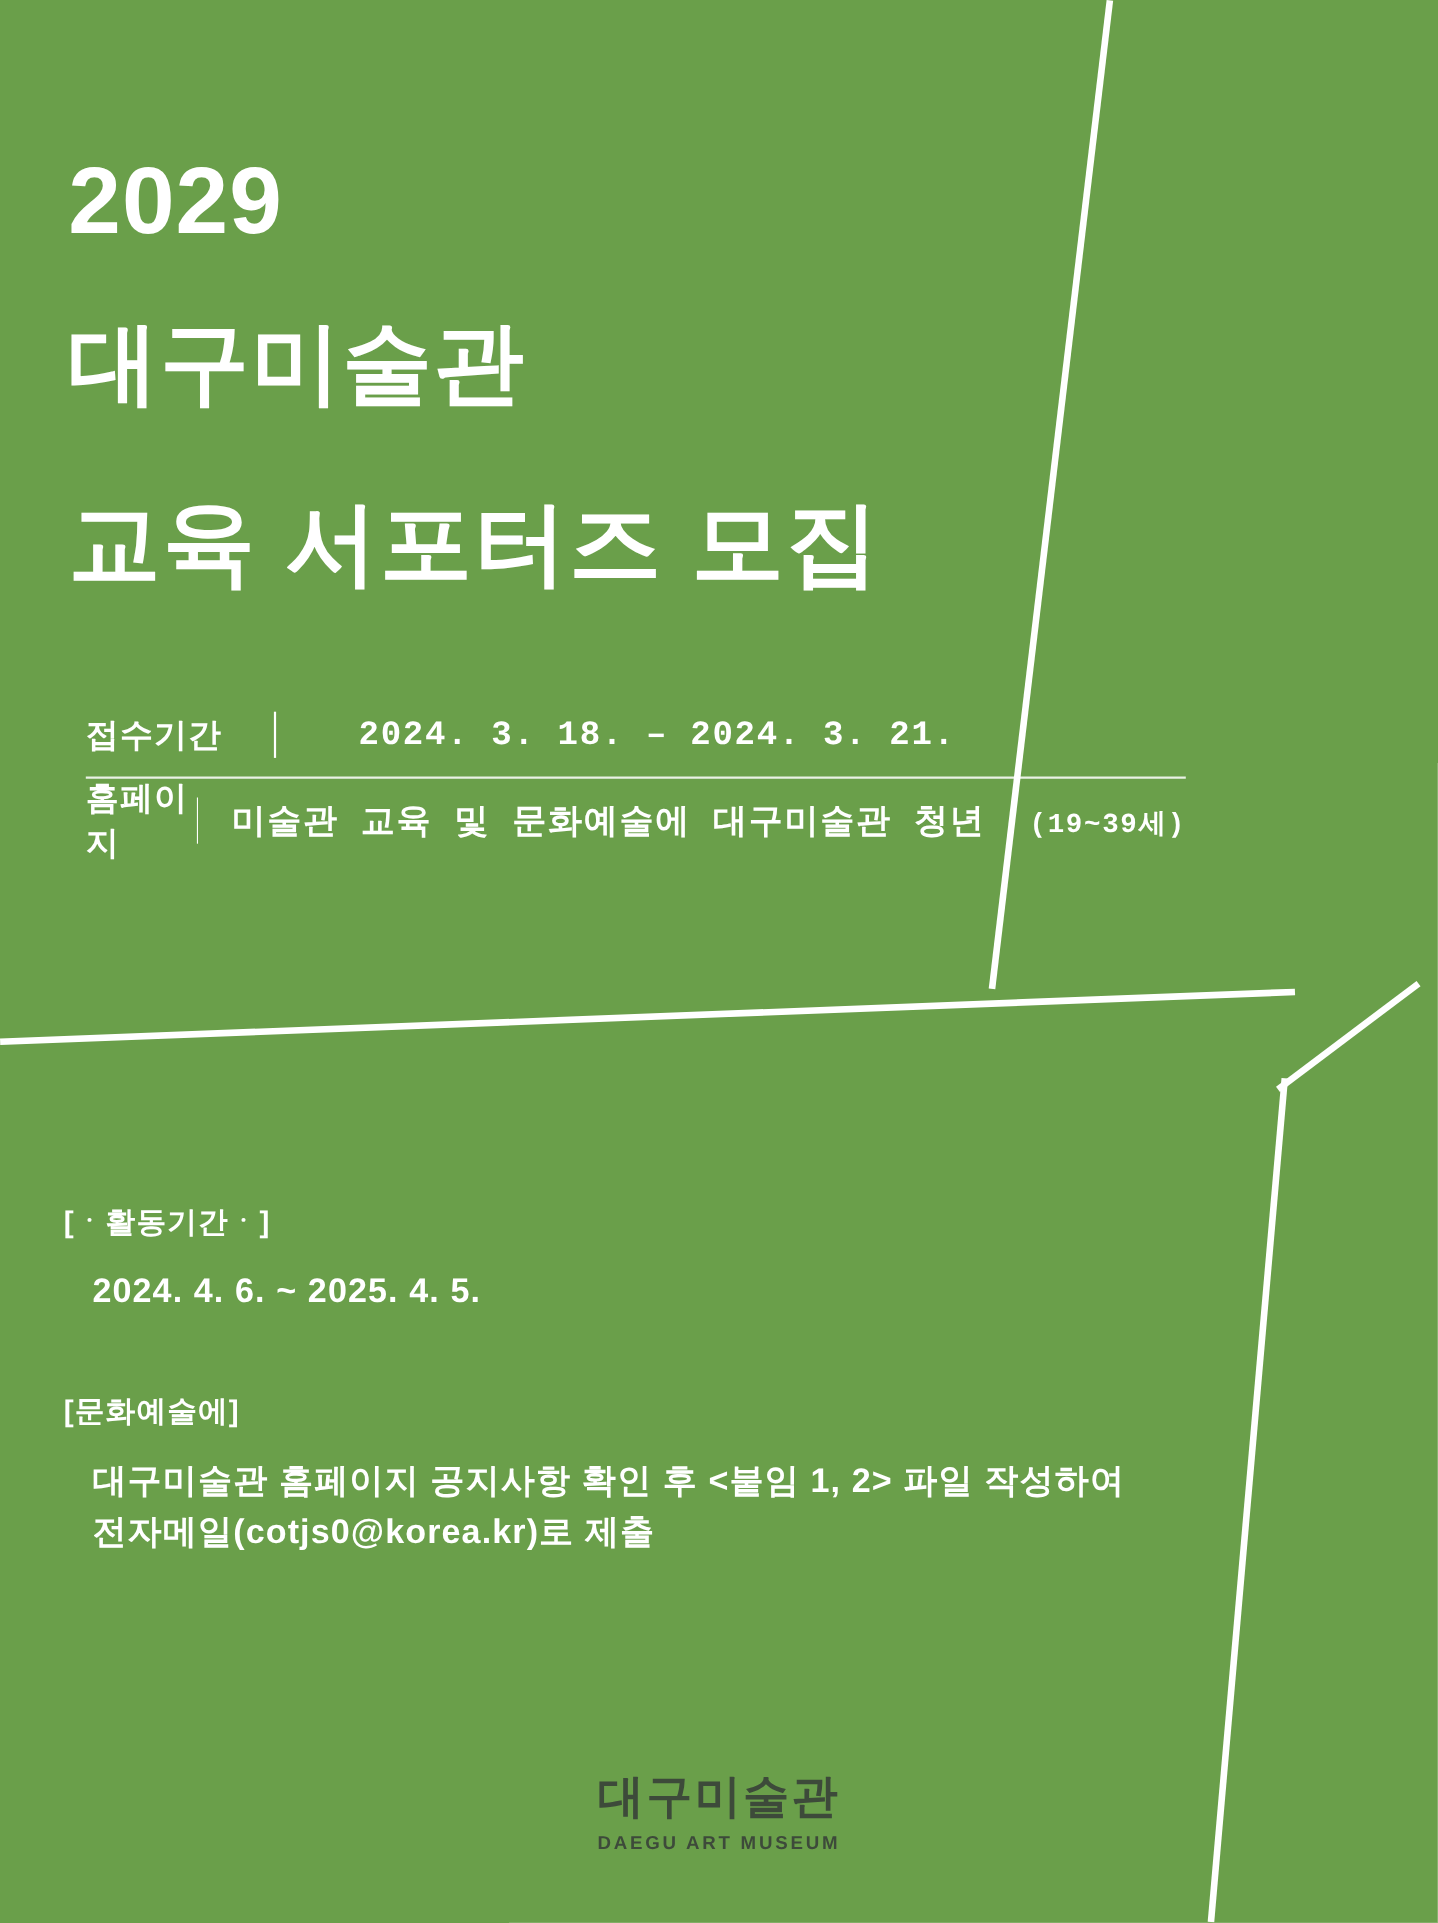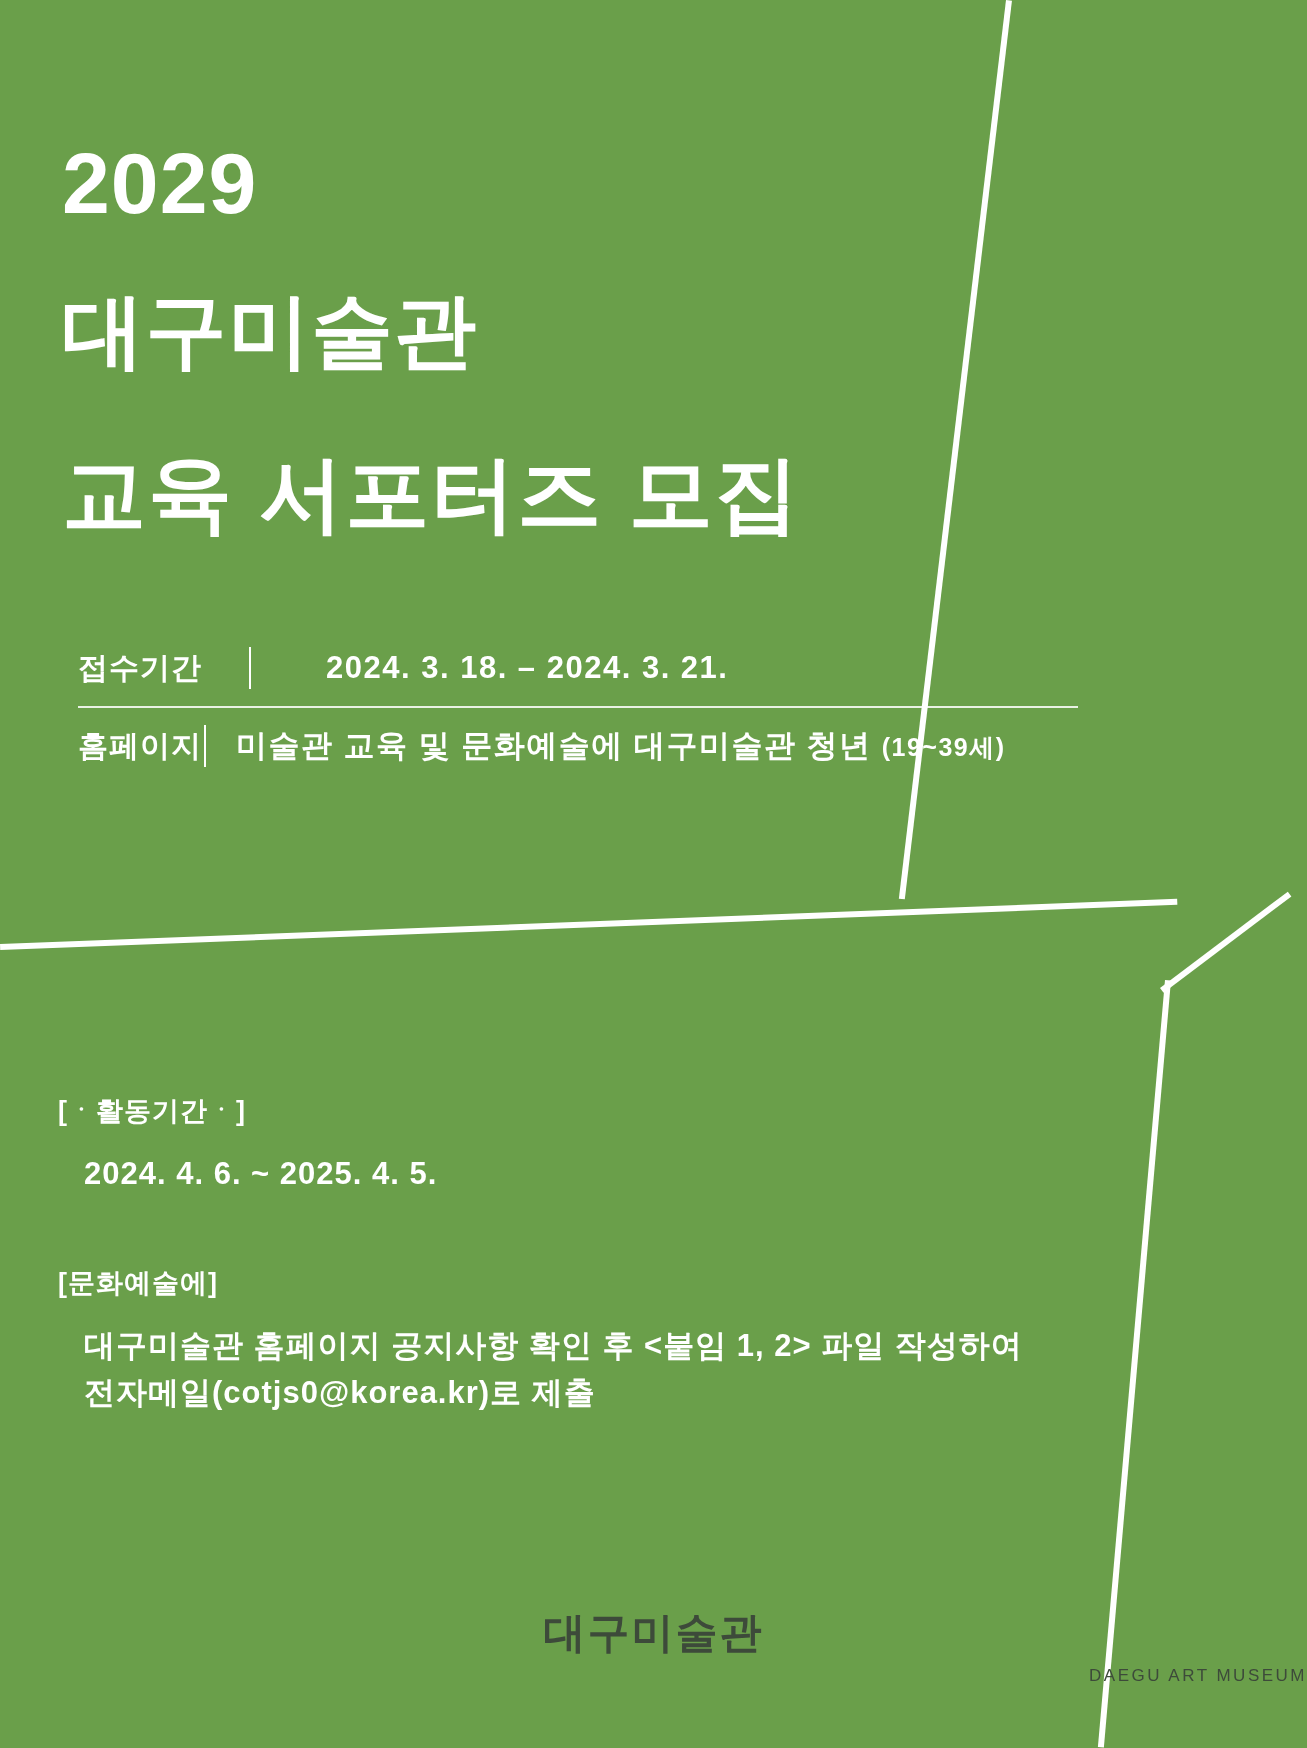--- a/index.html
+++ b/index.html
@@ -110,23 +110,25 @@
     width: 2px;
     height: 42px;
     background: #ffffff;
     margin-right: 30px;
   }
   .info-value {
     font-size: 31px;
     font-weight: 700;
     letter-spacing: 1.5px;
     white-space: nowrap;
+    font-family: Liberation Mono, monospace;
   }
   .info-value .small {
     font-size: 25px;
+    margin-left: 20px;
   }
 
   .section {
     position: absolute;
     left: 58px;
     width: 1050px;
     margin-top: 47px;
   }
   .section-head {
     font-size: 27px;
@@ -154,24 +156,23 @@
   .logo-main {
     font-size: 42px;
     font-weight: 700;
     color: #3d4a3a;
     letter-spacing: 2px;
     line-height: 1;
   }
   .logo-sub {
     margin-top: 12px;
     font-size: 17px;
-    font-weight: 400;
+    font-weight: 700;
     color: #3d4a3a;
     letter-spacing: 2.5px;
-    text-align: right;
   }
 </style>
 </head>
 <body>
 
 <div class="poster">
 
   <div class="deco deco-1"></div>
   <div class="deco deco-2"></div>
   <div class="deco deco-3"></div>

